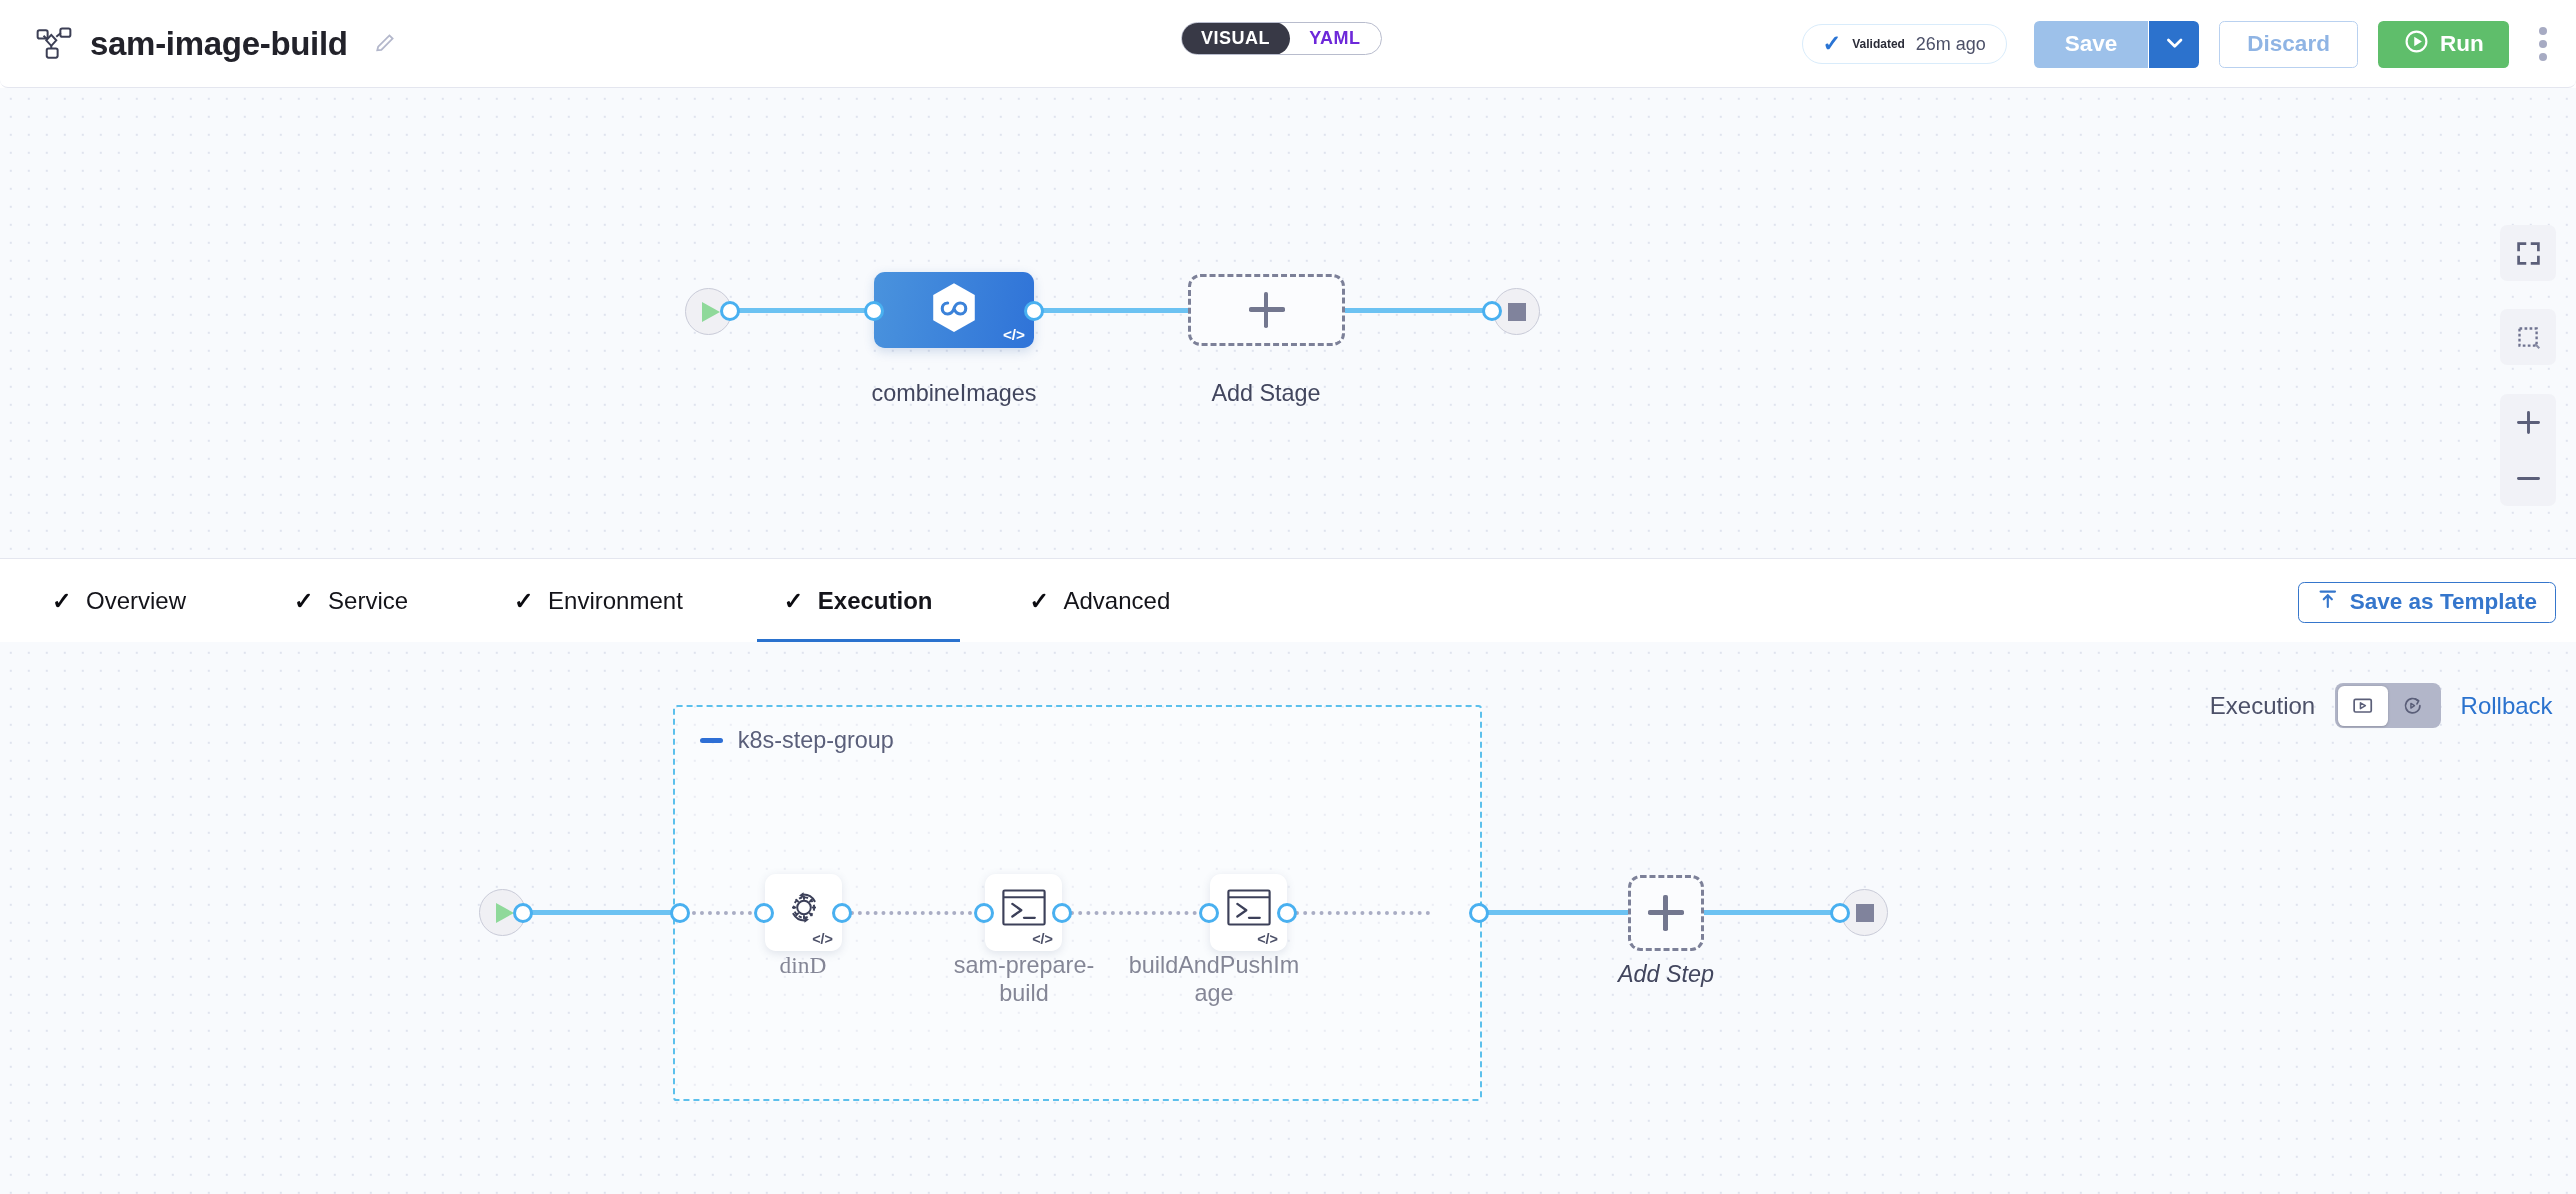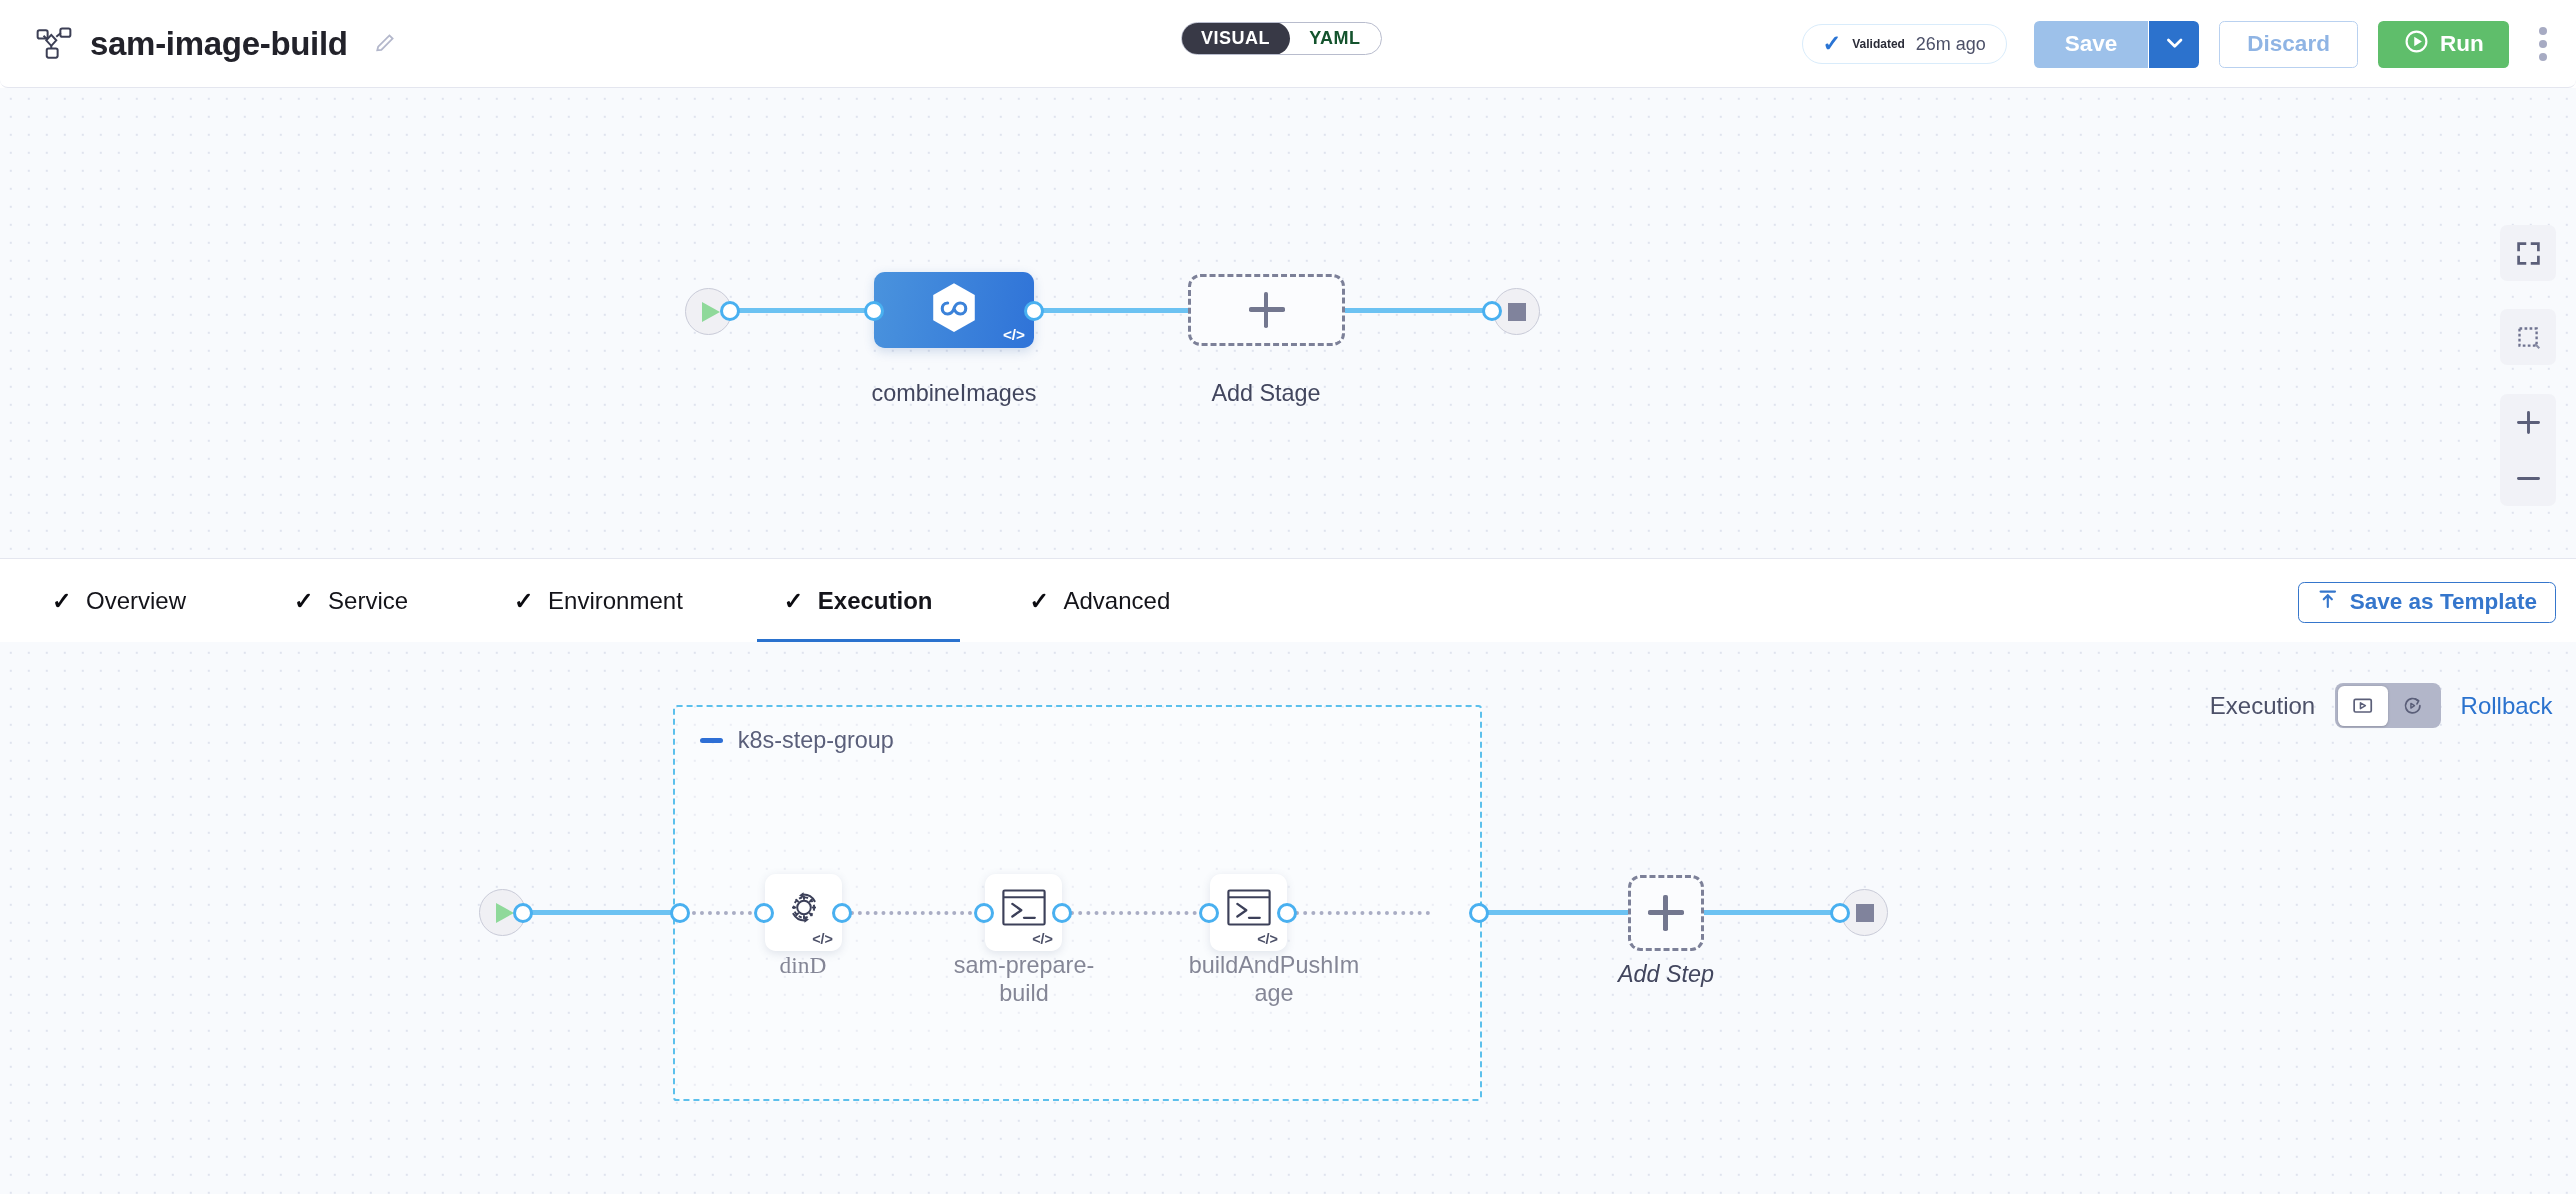--- a/index.html
+++ b/index.html
@@ -34,21 +34,21 @@
     display: flex; align-items: center;
     border: 1.8px solid #b8bccd; border-radius: 23.4px;
     height: 33px; background: #ffffff; overflow: hidden;
   }
   .seg-btn {
     font-size: 18px; font-weight: bold; letter-spacing: 0.5px;
     padding: 0 20px; height: 100%;
     display: flex; align-items: center; cursor: pointer;
   }
   .seg-btn.active { background: #383946; color: #ffffff; border-radius: 23.4px; margin: -0.9px; height: calc(100% + 1.8px); }
-  .seg-btn.inactive { color: #14532d; }
+  .seg-btn.inactive { color: #6d28d9; }
 
   .hdr-right {
     position: absolute; right: 21.6px; top: 0; height: 88px;
     display: flex; align-items: center; gap: 0;
   }
   .validated-pill {
     display: flex; align-items: center; gap: 10.8px;
     border: 1.8px solid #d9ecfb; border-radius: 20px;
     height: 40px; padding: 0 20px; background: #ffffff;
     margin-right: 27px;
@@ -486,21 +486,21 @@
       <svg width="52" height="43" viewBox="0 0 58 48">
         <rect x="6" y="5" width="46" height="38" rx="1.5" fill="none" stroke="#3c4059" stroke-width="2.4"></rect>
         <path d="M6 12.5 L52 12.5" fill="none" stroke="#3c4059" stroke-width="2.2"></path>
         <path d="M16 20 L26 27 L16 34" fill="none" stroke="#3c4059" stroke-width="2.6" stroke-linecap="round" stroke-linejoin="round"></path>
         <path d="M29 35.5 L41 35.5" fill="none" stroke="#3c4059" stroke-width="2.6" stroke-linecap="round"></path>
       </svg>
     </span>
     <span class="code-badge dark">&lt;/&gt;</span>
   </div>
   <div class="port" style="left:1277px; top:261px;"></div>
-  <div class="node-label" style="left:1184px; top:310px; width:180px;">
+  <div class="node-label" style="left:1124px; top:310px; width:180px;">
     <div>buildAndPushIm</div>
     <div>age</div>
   </div>
 
   <div class="edge-dotted" style="left:1295px; top:269px; width:135px;"></div>
 
   <div class="port" style="left:1469px; top:261px;"></div>
   <div class="edge-solid" style="left:1480px; top:268px; width:148px;"></div>
 
   <div class="add-node" style="left:1628px; top:233px; width:76px; height:76px;">

